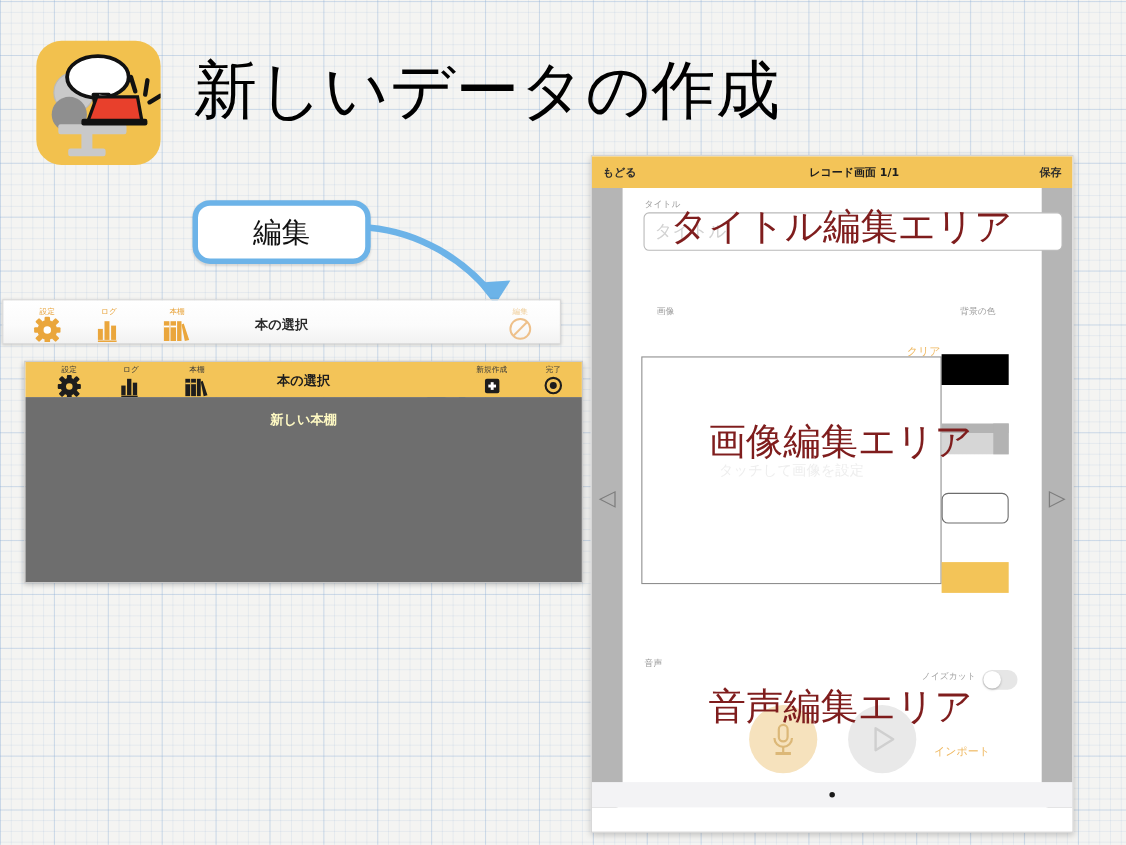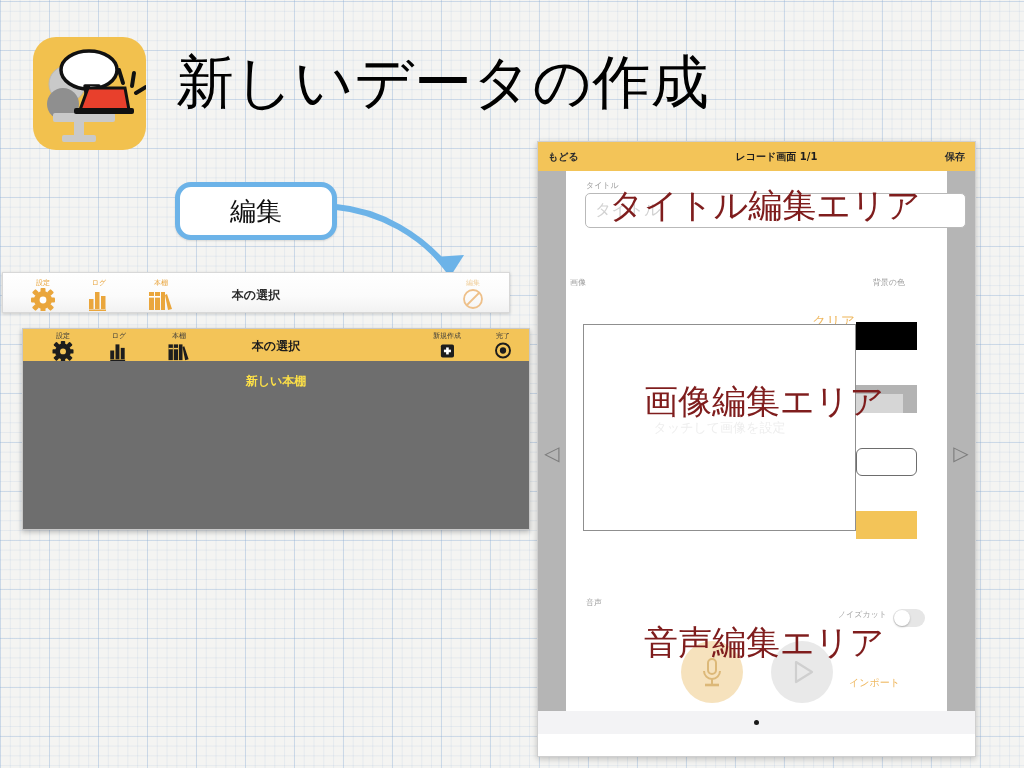--- a/index.html
+++ b/index.html
@@ -98,21 +98,21 @@
     position:absolute; left:0; right:0; top:9px; text-align:center;
     font-size: 12px; font-weight: bold; color: #1d1d1d;
     font-family: "DejaVu Sans", "Liberation Sans", sans-serif;
   }
   #gray-body {
     position:relative; height: 170px; width: 100%;
     background: #6e6e6e;
   }
   #gray-body .shelf-label {
     position: absolute; left: 0; right: 0; top: 12px;
-    text-align: center; color: #fde047; font-size: 12px; font-weight: bold;
+    text-align: center; color: #fef9c3; font-size: 12px; font-weight: bold;
     font-family: "DejaVu Sans", "Liberation Sans", sans-serif;
   }
 
   
   #ipad {
     position: absolute; left: 537px; top: 141px;
     width: 439px; height: 616px;
     background: #ffffff;
     border: 1px solid #cfcfcf;
     box-shadow: 0 2px 6px rgba(0,0,0,0.22);
@@ -139,37 +139,37 @@
   }
   #rail-left  { left: 0;  border-bottom-right-radius: 6px; }
   #rail-right { right: 0; border-bottom-left-radius: 6px; }
   .rail-arrow { font-size: 20px; color: #7d7d7d; line-height: 1; }
 
   .field-label {
     position: absolute; font-size: 8px; color: #9b9b9b;
     font-family:"DejaVu Sans","Liberation Sans",sans-serif;
   }
   #lbl-title { left: 48px; top: 9px; }
-  #lbl-image { left: 32px; top: 106px; }
+  #lbl-image { left: 59px; top: 106px; }
   #lbl-bgcolor { right: 70px; top: 106px; }
   #lbl-audio { left: 48px; top: 426px; }
 
   #title-input {
     position: absolute; left: 47px; top: 22px;
     width: 381px; height: 35px;
     border: 1px solid #b9b9b9; border-radius: 5px;
     background: #fff;
     display: flex; align-items: center; padding-left: 9px;
     font-size: 16px; color: #d2d2d2;
     font-family:"DejaVu Sans","Liberation Sans",sans-serif;
   }
 
   #clear-link {
     position: absolute; right: 120px; top: 142px;
-    font-size: 14px; color: #efb860;
+    font-size: 10px; color: #efb860;
     font-family:"DejaVu Sans","Liberation Sans",sans-serif;
     text-align:right;
   }
 
   #image-well {
     position: absolute; left: 45px; top: 153px;
     width: 273px; height: 207px;
     border: 1px solid #8f8f8f; background: #fff;
     display: flex; align-items: center; justify-content: center;
     font-size: 13px; color: #eeeeee;

